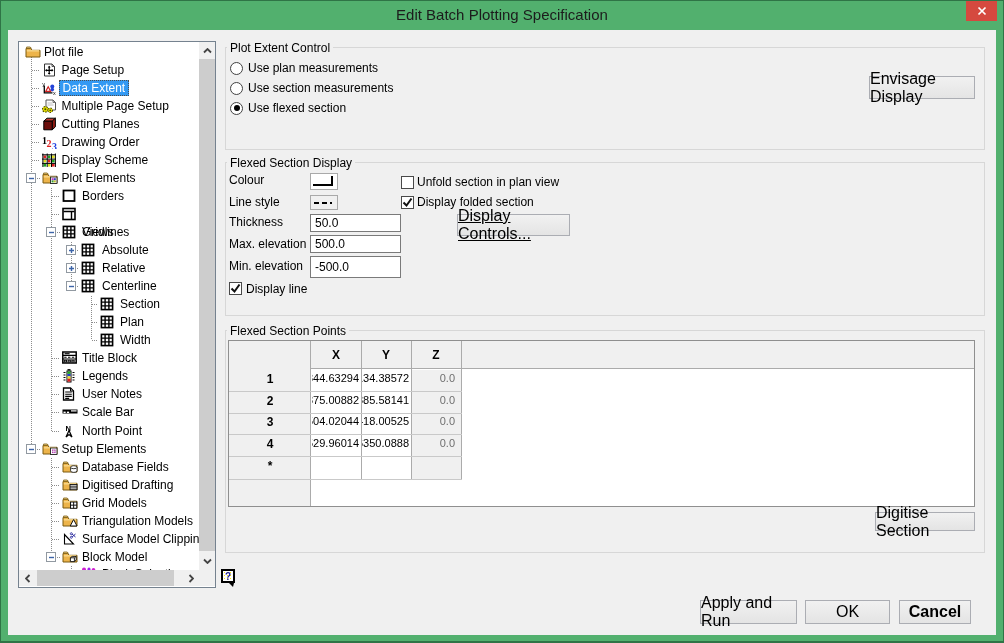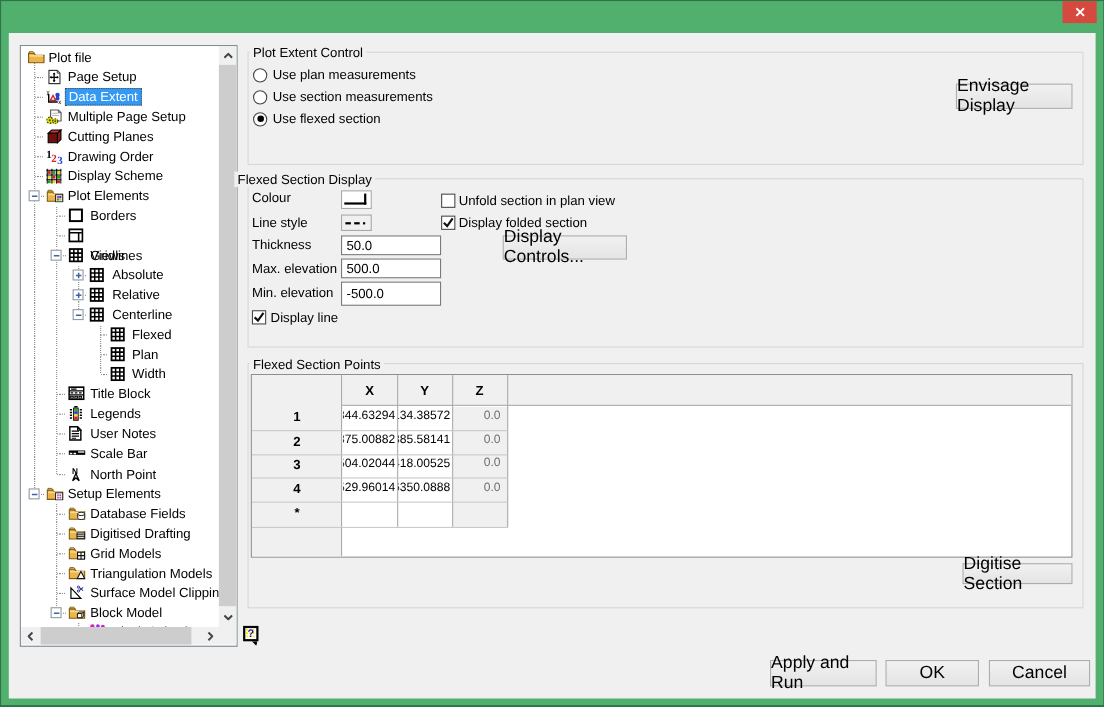--- a/index.html
+++ b/index.html
@@ -15,20 +15,23 @@
 .hdot{height:1px;background-image:repeating-linear-gradient(to right,#8c8c8c 0 1px,transparent 1px 2px);}
 .trow{font-size:12px;color:#000;white-space:nowrap;}
 .exp{width:10px;height:10px;background:#fff;border:1px solid #9199a1;line-height:0;}
 .exp svg{display:block;}
 .chev{fill:none;stroke:#444;stroke-width:1.8;}
 </style></head><body>
 <div id="w">
 
 <div class="a" style="left:0;top:0;width:1004px;height:643px;border:1px solid #2f7446;"></div>
 <div class="a" style="left:0;top:641px;width:1004px;height:2px;background:#2f7446;"></div>
+<div class="a" style="left:0;top:0;width:1004px;height:30px;display:flex;align-items:center;justify-content:center;">
+      <span style="font-size:15px;color:#1c1c1c;position:relative;top:-1px;">Edit Batch Plotting Specification</span>
+    </div>
 <div class="a" style="left:966px;top:1px;width:31px;height:20px;background:#d5493f;display:flex;align-items:center;justify-content:center;">
       <svg width="10" height="10">
         <path d="M1.5 1.5 L8.5 8.5 M8.5 1.5 L1.5 8.5" stroke="#fff" stroke-width="1.7"></path>
       </svg>
     </div>
 <div class="a" style="left:8px;top:30px;width:988px;height:605px;background:#f0f0f0;"></div>
 <div class="a" style="left:18px;top:41px;width:198px;height:547px;background:#fff;border:1px solid #75828f;"></div>
 <div class="a" style="left:19px;top:42px;width:180px;height:528px;background:#fff;overflow:hidden;">
 <div class="a vdot" style="left:12px;top:15px;height:392px;"></div>
 <div class="a vdot" style="left:32px;top:146px;height:243px;"></div>
@@ -172,21 +175,21 @@
 <div class="a" style="left:62px;top:237px;line-height:0;"><svg width="14" height="14" viewBox="0 0 14 14">
           <rect x="1.4" y="1.4" width="11.2" height="11.2" fill="#fff" stroke="#000" stroke-width="1.6"></rect>
           <path d="M5.1 1.4 V12.6 M8.9 1.4 V12.6 M1.4 5.1 H12.6 M1.4 8.9 H12.6" stroke="#000" stroke-width="1.4"></path>
         </svg></div>
 <div class="a trow" style="left:83px;top:235px;height:18px;line-height:18px;">Centerline</div>
 <div class="a hdot" style="left:73px;top:262px;width:6px;"></div>
 <div class="a" style="left:81px;top:255px;line-height:0;"><svg width="14" height="14" viewBox="0 0 14 14">
           <rect x="1.4" y="1.4" width="11.2" height="11.2" fill="#fff" stroke="#000" stroke-width="1.6"></rect>
           <path d="M5.1 1.4 V12.6 M8.9 1.4 V12.6 M1.4 5.1 H12.6 M1.4 8.9 H12.6" stroke="#000" stroke-width="1.4"></path>
         </svg></div>
-<div class="a trow" style="left:101px;top:253px;height:18px;line-height:18px;">Flexed</div>
+<div class="a trow" style="left:101px;top:253px;height:18px;line-height:18px;">Section</div>
 <div class="a hdot" style="left:73px;top:280px;width:6px;"></div>
 <div class="a" style="left:81px;top:273px;line-height:0;"><svg width="14" height="14" viewBox="0 0 14 14">
           <rect x="1.4" y="1.4" width="11.2" height="11.2" fill="#fff" stroke="#000" stroke-width="1.6"></rect>
           <path d="M5.1 1.4 V12.6 M8.9 1.4 V12.6 M1.4 5.1 H12.6 M1.4 8.9 H12.6" stroke="#000" stroke-width="1.4"></path>
         </svg></div>
 <div class="a trow" style="left:101px;top:271px;height:18px;line-height:18px;">Plan</div>
 <div class="a hdot" style="left:73px;top:298px;width:6px;"></div>
 <div class="a" style="left:81px;top:291px;line-height:0;"><svg width="14" height="14" viewBox="0 0 14 14">
           <rect x="1.4" y="1.4" width="11.2" height="11.2" fill="#fff" stroke="#000" stroke-width="1.6"></rect>
           <path d="M5.1 1.4 V12.6 M8.9 1.4 V12.6 M1.4 5.1 H12.6 M1.4 8.9 H12.6" stroke="#000" stroke-width="1.4"></path>
@@ -343,21 +346,21 @@
 <div class="a grplbl" style="left:227px;top:41px;">Plot Extent Control</div>
 <div class="a radio" style="left:230px;top:62px;"></div>
 <div class="a lbl" style="left:248px;top:60px;height:16px;line-height:16px;">Use plan measurements</div>
 <div class="a radio" style="left:230px;top:82px;"></div>
 <div class="a lbl" style="left:248px;top:80px;height:16px;line-height:16px;">Use section measurements</div>
 <div class="a radio" style="left:230px;top:102px;"></div>
 <div class="a" style="left:233.5px;top:105px;width:6px;height:6px;border-radius:50%;background:#000;"></div>
 <div class="a lbl" style="left:248px;top:100px;height:16px;line-height:16px;">Use flexed section</div>
 <div class="a btn" style="left:869px;top:76px;width:106px;height:23px;">Envisage Display</div>
 <div class="a grp" style="left:225px;top:162px;width:760px;height:154px;"></div>
-<div class="a grplbl" style="left:213px;top:156px;text-align:center;">Flexed Section Display</div>
+<div class="a grplbl" style="left:227px;top:156px;text-align:center;">Flexed Section Display</div>
 <div class="a lbl" style="left:229px;top:172px;height:16px;line-height:16px;">Colour</div>
 <div class="a lbl" style="left:229px;top:194px;height:16px;line-height:16px;">Line style</div>
 <div class="a lbl" style="left:229px;top:214px;height:16px;line-height:16px;">Thickness</div>
 <div class="a lbl" style="left:229px;top:236px;height:16px;line-height:16px;">Max. elevation</div>
 <div class="a lbl" style="left:229px;top:258px;height:16px;line-height:16px;">Min. elevation</div>
 <div class="a" style="left:310px;top:173px;width:28px;height:17px;background:#fff;border:1px solid #a9a9a9;"></div>
 <div class="a" style="left:313px;top:176px;width:20px;height:10px;border-right:2px solid #000;border-bottom:2px solid #000;"></div>
 <div class="a" style="left:310px;top:195px;width:28px;height:15px;background:#f0f0f0;border:1px solid #a9a9a9;"></div>
 <div class="a" style="left:314px;top:201.5px;width:5px;height:2px;background:#000;"></div>
 <div class="a" style="left:322px;top:201.5px;width:5px;height:2px;background:#000;"></div>
@@ -372,21 +375,21 @@
     </div>
 <div class="a lbl" style="left:246px;top:280.5px;height:16px;line-height:16px;">Display line</div>
 <div class="a cb" style="left:401px;top:175.5px;"></div>
 <div class="a lbl" style="left:417px;top:174px;height:16px;line-height:16px;">Unfold section in plan view</div>
 <div class="a cb" style="left:401px;top:195.5px;display:flex;align-items:center;justify-content:center;">
       <svg width="11" height="11">
         <path d="M1.5 5.5 L4.5 8.5 L9.5 1.5" stroke="#111" stroke-width="2" fill="none"></path>
       </svg>
     </div>
 <div class="a lbl" style="left:417px;top:194px;height:16px;line-height:16px;">Display folded section</div>
-<div class="a btn" style="left:457px;top:214px;width:113px;height:22px;">Display Controls...</div>
+<div class="a btn" style="left:457px;top:214px;width:113px;height:22px;text-decoration:underline;">Display Controls...</div>
 <div class="a grp" style="left:225px;top:330px;width:760px;height:223px;"></div>
 <div class="a grplbl" style="left:227px;top:324px;">Flexed Section Points</div>
 <div class="a" style="left:228px;top:340px;width:747px;height:167px;background:#fff;border:1px solid #8f8f8f;overflow:hidden;">
 <div class="a" style="left:0;top:0;width:745px;height:28px;background:#f0f0f0;border-bottom:1px solid #ababab;"></div>
 <div class="a" style="left:0;top:0;width:82px;height:165px;background:#f0f0f0;border-right:1px solid #ababab;"></div>
 <div class="a" style="left:83px;top:29px;"></div>
 <div class="a" style="left:183px;top:29px;width:50px;height:109px;background:#f0f0f0;"></div>
 <div class="a" style="left:132px;top:0;width:1px;height:138px;background:#ababab;"></div>
 <div class="a" style="left:182px;top:0;width:1px;height:138px;background:#ababab;"></div>
 <div class="a" style="left:232px;top:0;width:1px;height:138px;background:#ababab;"></div>
@@ -420,13 +423,13 @@
 <div class="a" style="left:221px;top:569px;width:14px;height:14px;background:#fff;border:2px solid #000;background-image:radial-gradient(#ffe800 0.8px,transparent 1px);background-size:3px 3px;display:flex;align-items:center;justify-content:center;">
       <span style="font-size:10px;font-weight:bold;color:#1a1a90;">?</span>
     </div>
 <div class="a" style="left:229px;top:583px;line-height:0;">
       <svg width="5" height="4" style="display:block">
         <path d="M0 0 H5 L4 4 Z" fill="#000"></path>
       </svg>
     </div>
 <div class="a btn" style="left:700px;top:600px;width:97px;height:24px;">Apply and Run</div>
 <div class="a btn" style="left:805px;top:600px;width:85px;height:24px;">OK</div>
-<div class="a btn" style="left:899px;top:600px;width:92px;height:24px;">Cancel</div>
+<div class="a btn" style="left:899px;top:600px;width:72px;height:24px;font-weight:bold;">Cancel</div>
 </div>
 </body></html>

